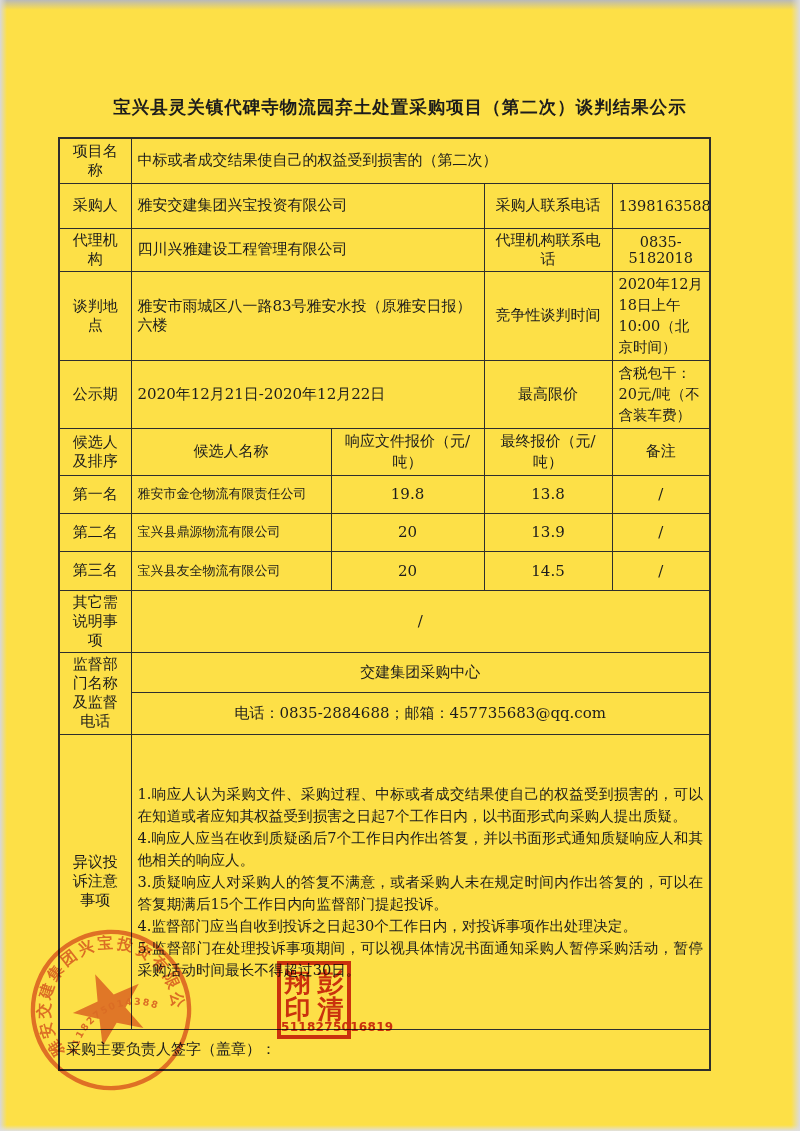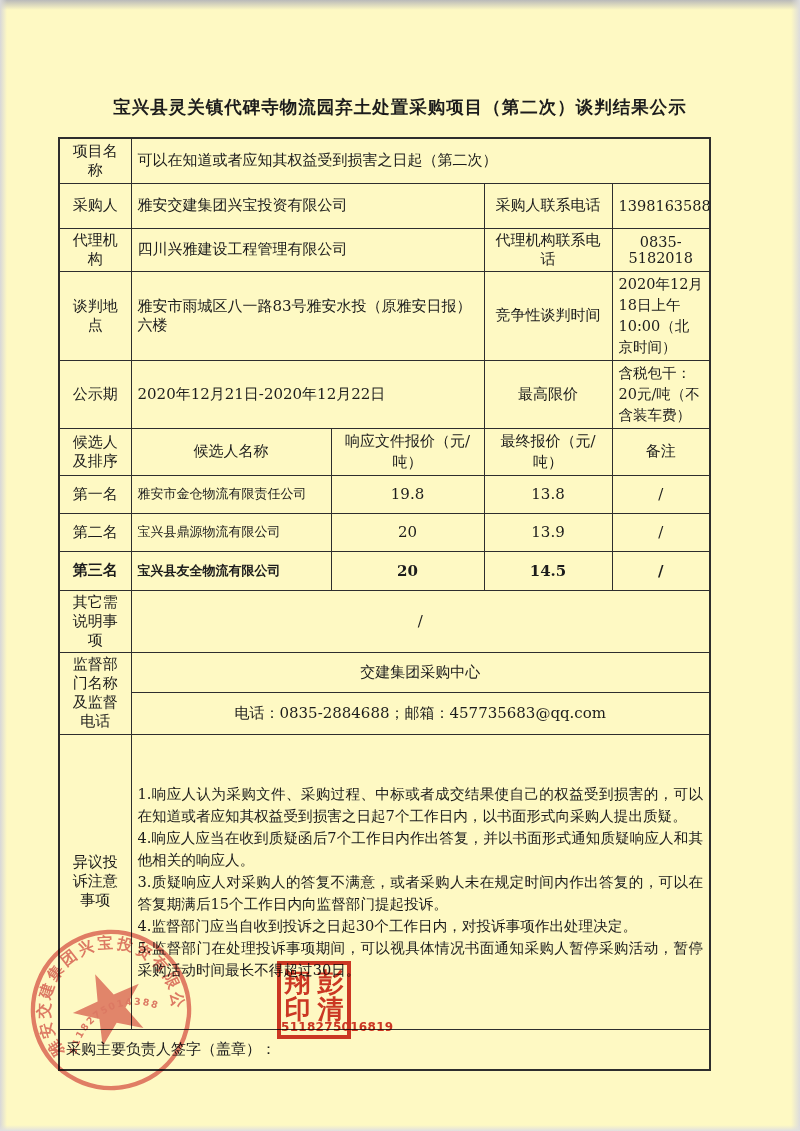--- a/index.html
+++ b/index.html
@@ -1,19 +1,19 @@
 <!DOCTYPE html>
 <html><head>
 <meta charset="utf-8">
 <style>
   html,body{margin:0;padding:0;}
   .page{
     position:relative;
     width:800px;height:1131px;
-    background:#fef9c3;
+    background:#fde047;
     font-family:"DejaVu Serif","Liberation Serif",serif;
     color:#1c1c1c;
     overflow:hidden;
   }
   
   .edge-top{position:absolute;top:0;left:0;width:100%;height:10px;
     background:linear-gradient(#b9b9b9,rgba(255,255,255,0));}
   .edge-left{position:absolute;top:0;left:0;width:7px;height:100%;
     background:linear-gradient(90deg,#d8d8d8,rgba(255,255,255,0));}
   .edge-right{position:absolute;top:0;right:0;width:9px;height:100%;
@@ -39,21 +39,21 @@
   }
   td.lbl{padding:2px 3px;text-align:center;}
   td.lbl-c{padding:2px 2px;text-align:center;}
   td.val{text-align:left;padding-left:7px;}
   td.c{text-align:center;}
   td.name{padding:1px 4px;font-size:13px;}
   td.small{font-size:14.5px;text-align:left;padding:2px 3px;line-height:1.45;}
   td.phone-val{text-align:center;font-size:14.5px;padding:2px 3px;}
   tr.r1{height:45px;} tr.r2{height:45px;} tr.r3{height:40px;}
   tr.r4{height:63px;} tr.r5{height:65px;} tr.r6{height:45px;}
-  tr.r7{height:38px;} tr.r8{height:38px;} tr.r9{height:39px;font-weight:bold;}
+  tr.r7{height:38px;} tr.r8{height:38px;} tr.r9{height:39px;}
   tr.r10{height:45px;} tr.r11{height:40px;} tr.r12{height:42px;}
   tr.r13{height:295px;} tr.r14{height:41px;}
   td.header-cell{text-align:center;line-height:1.4;padding:2px 4px;}
   td.complaint{padding:4px 10px 4px 8px;}
   .complaint-item{font-size:14.6px;line-height:22px;text-align:justify;}
   td.signature-cell{padding-left:14px;font-size:15px;}
 
   
   .seal-round{
     position:absolute;left:26px;top:925px;width:170px;height:170px;
@@ -98,21 +98,21 @@
     <colgroup>
       <col style="width:72px">
         <col style="width:200px">
         <col style="width:153px">
       <col style="width:128px">
         <col style="width:98px">
     </colgroup>
     <tbody>
       <tr class="r1">
         <td class="lbl">项目名称</td>
-        <td class="val" colspan="4">可以在知道或者应知其权益受到损害之日起（第二次）</td>
+        <td class="val" colspan="4">中标或者成交结果使自己的权益受到损害的（第二次）</td>
       </tr>
       <tr class="r2">
         <td class="lbl">采购人</td>
         <td class="val" colspan="2">雅安交建集团兴宝投资有限公司</td>
         <td class="lbl-c">采购人联系电话</td>
         <td class="phone-val">13981635886</td>
       </tr>
       <tr class="r3">
         <td class="lbl">代理机构</td>
         <td class="val" colspan="2">四川兴雅建设工程管理有限公司</td>

